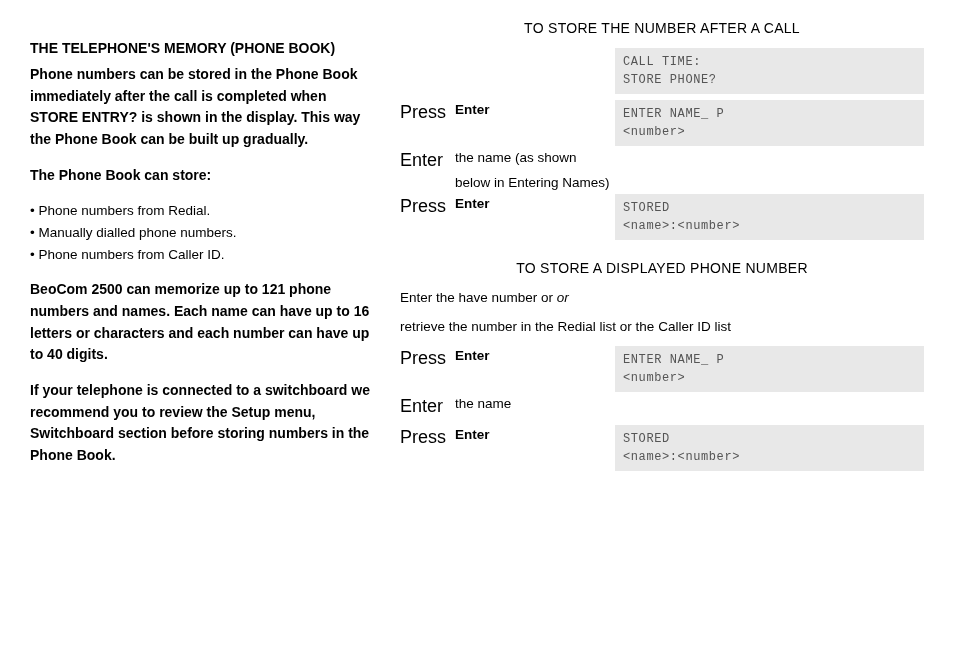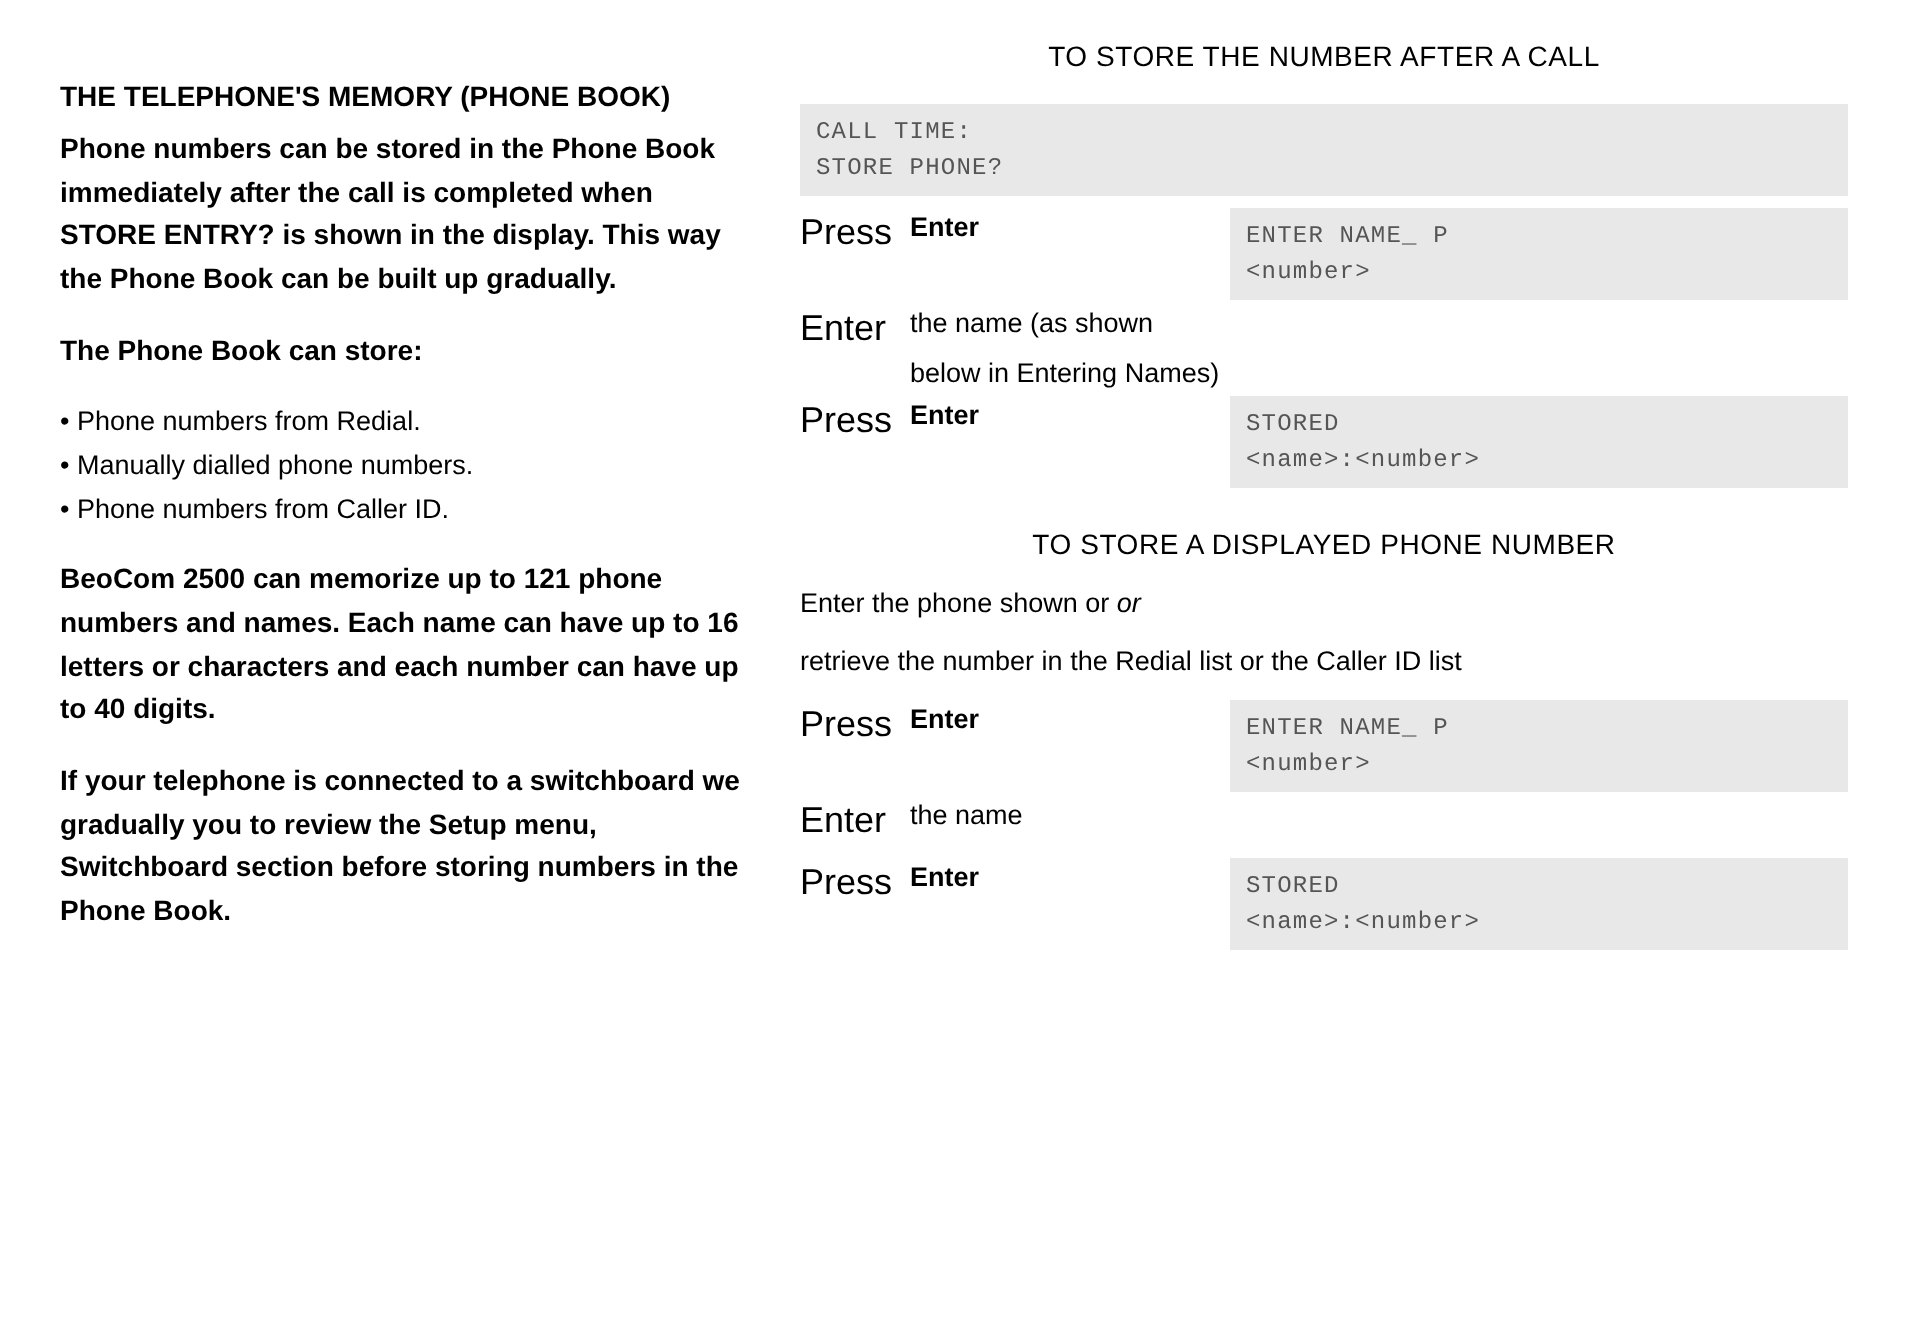--- a/index.html
+++ b/index.html
@@ -117,28 +117,28 @@
   <div class="left-column">
     <p class="section-title">THE TELEPHONE'S MEMORY (PHONE BOOK)</p>
     <p class="body-text">Phone numbers can be stored in the Phone Book immediately after the call is completed when STORE  ENTRY? is shown in the display. This way the Phone Book can be built up gradually.</p>
     <p class="body-text">The Phone Book can store:</p>
     <ul class="bullet-list">
       <li>Phone numbers from Redial.</li>
       <li>Manually dialled phone numbers.</li>
       <li>Phone numbers from Caller ID.</li>
     </ul>
     <p class="body-text">BeoCom 2500 can memorize up to 121 phone numbers and names. Each name can have up to 16 letters or characters and each number can have up to 40 digits.</p>
-    <p class="body-text">If your telephone is connected to a switchboard we gradually you to review the Setup menu, Switchboard section before storing numbers in the Phone Book.</p>
+    <p class="body-text">If your telephone is connected to a switchboard we recommend you to review the Setup menu, Switchboard section before storing numbers in the Phone Book.</p>
   </div>
 
   <div class="right-column">
 
     <p class="right-section-title">TO STORE THE NUMBER AFTER A CALL</p>
 
-    <div style="display:flex; margin-bottom:6px;flex-direction:column;">
+    <div style="display:flex; margin-bottom:6px;">
       <div class="press-col"></div>
       <div class="action-col"></div>
       <div class="display-col">
         <div class="display-box">
           <span>CALL TIME:</span><br>
           <span>STORE PHONE?</span>
         </div>
       </div>
     </div>
 
@@ -186,21 +186,21 @@
         <div class="display-box">
           <span>STORED</span><br>
           <span>&lt;name&gt;:&lt;number&gt;</span>
         </div>
       </div>
     </div>
 
     <p class="right-section-title">TO STORE A DISPLAYED PHONE NUMBER</p>
 
     <p class="retrieve-text">
-      <span>Enter the phone shown or</span> <span class="or-text">or</span>
+      <span>Enter the have number or</span> <span class="or-text">or</span>
     </p>
     <p class="retrieve-text" style="margin-bottom:8px;">retrieve the number in the Redial list or the Caller ID list</p>
 
     <div style="display:flex; align-items:flex-start; margin-bottom:2px;">
       <div class="press-col">
         <span>Press</span>
       </div>
       <div class="action-col bold">
         <strong>Enter</strong>
       </div>

